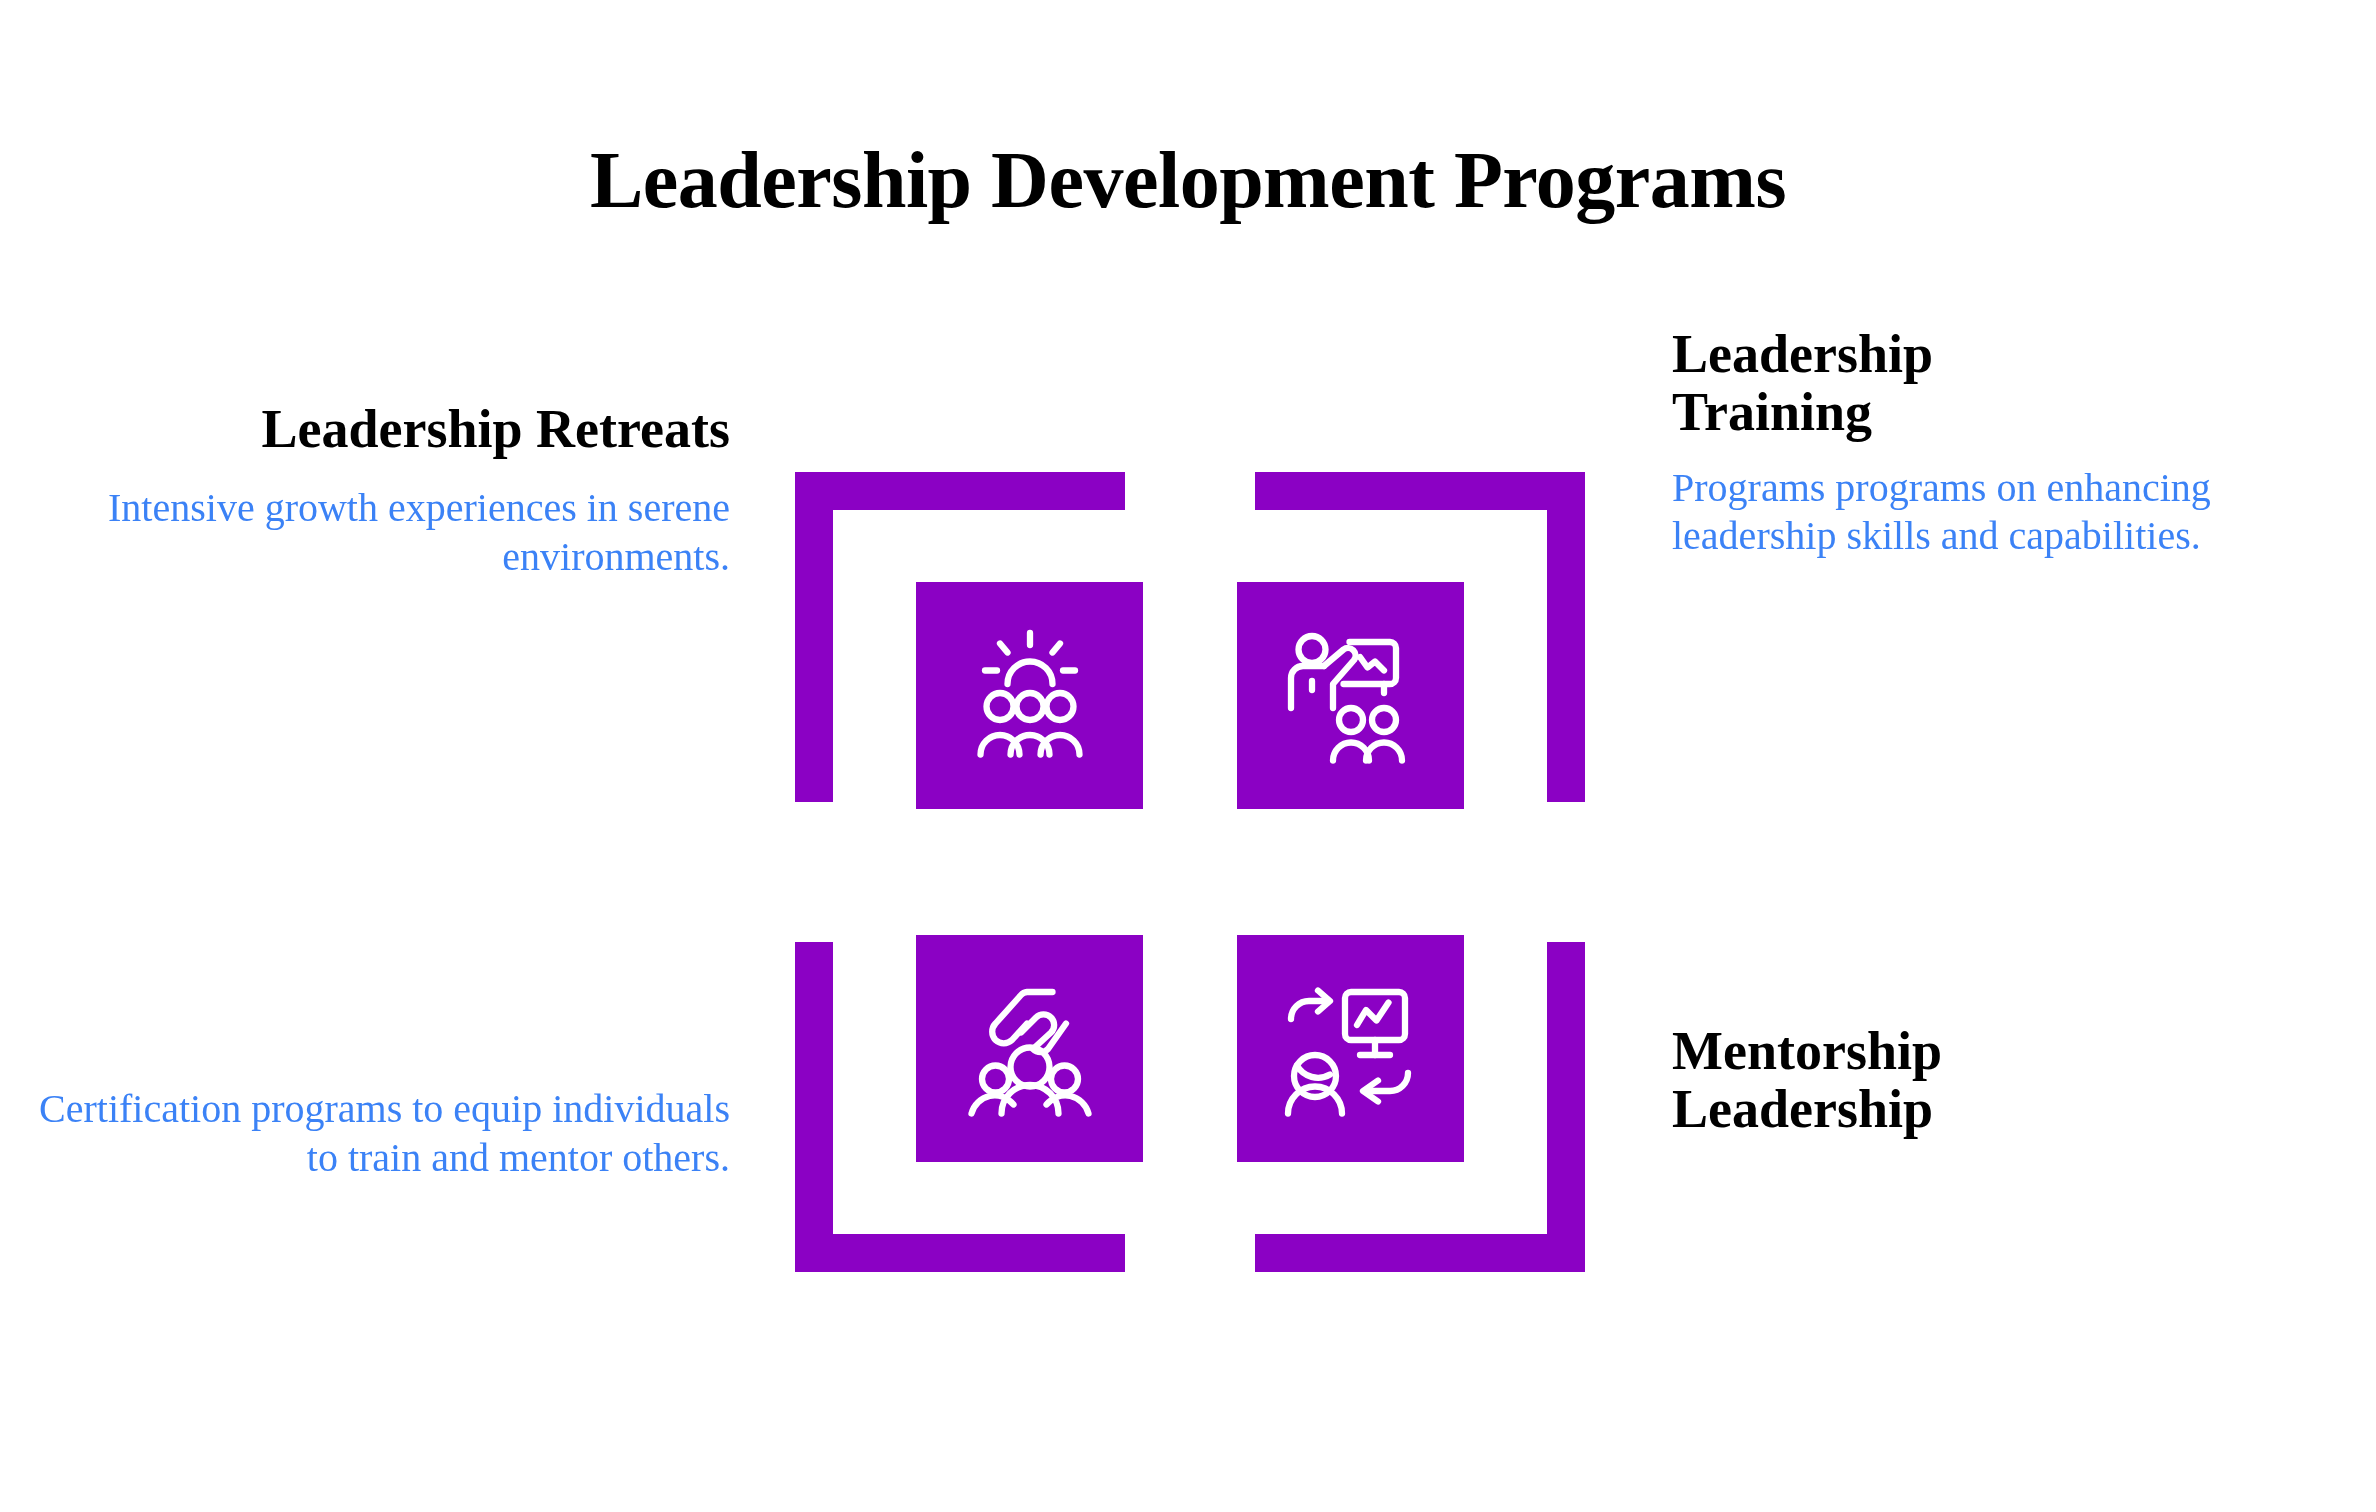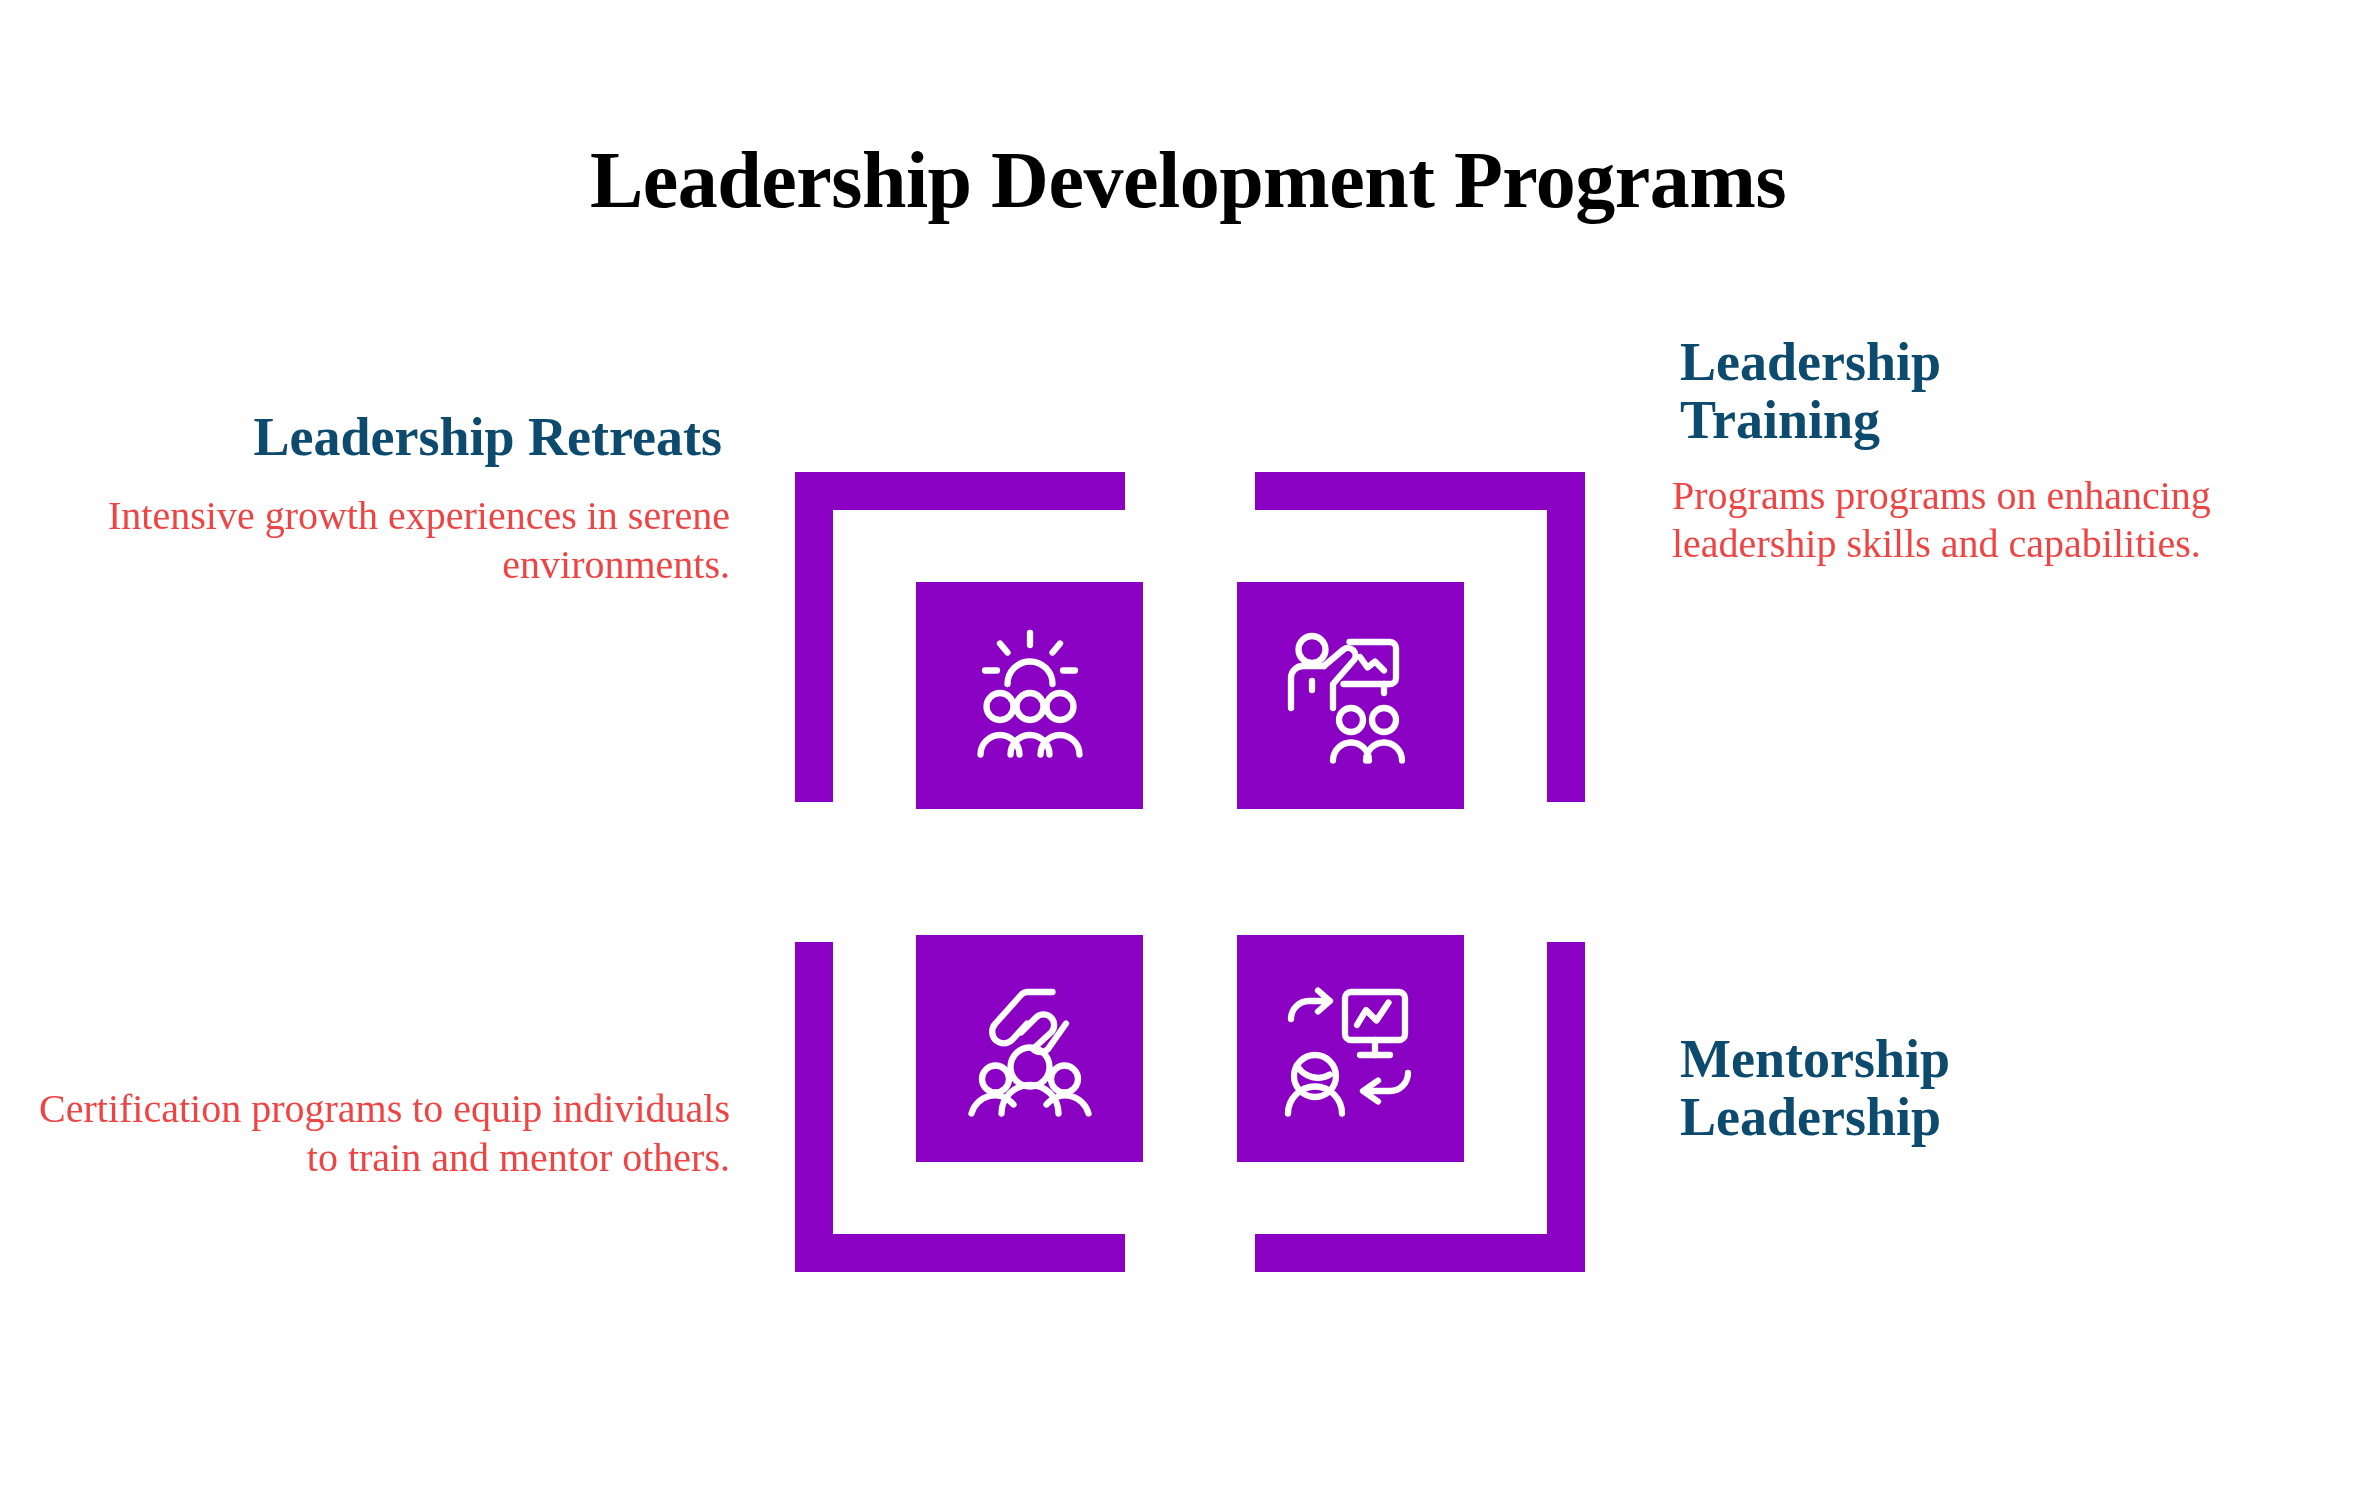--- a/index.html
+++ b/index.html
@@ -88,27 +88,27 @@
   #tile-retreats  { left: 121px;  top: 110px; }
   #tile-training  { left: 442px;  top: 110px; }
   #tile-trainer   { left: 121px;  top: 463px; }
   #tile-mentor    { left: 442px;  top: 463px; }
 
   
   .block { position: absolute; }
   .block .heading {
     font-size: 54px;
     font-weight: bold;
-    color: #0c4a6e;
+    color: #000000;
     line-height: 1.08;
-    margin: 8px;
+    margin: 0;
   }
   .block .desc {
     font-size: 40px;
-    color: #ef4444;
+    color: #3b82f6;
     line-height: 1.22;
     margin: 0;
   }
   .block.right-align { text-align: right; }
   .block.left-align  { text-align: left; }
 
   #block-retreats { left: 50px;  top: 400px;  width: 680px; }
   #block-retreats .heading { margin-bottom: 26px; }
 
   #block-training { left: 1672px; top: 325px;  width: 680px; }

